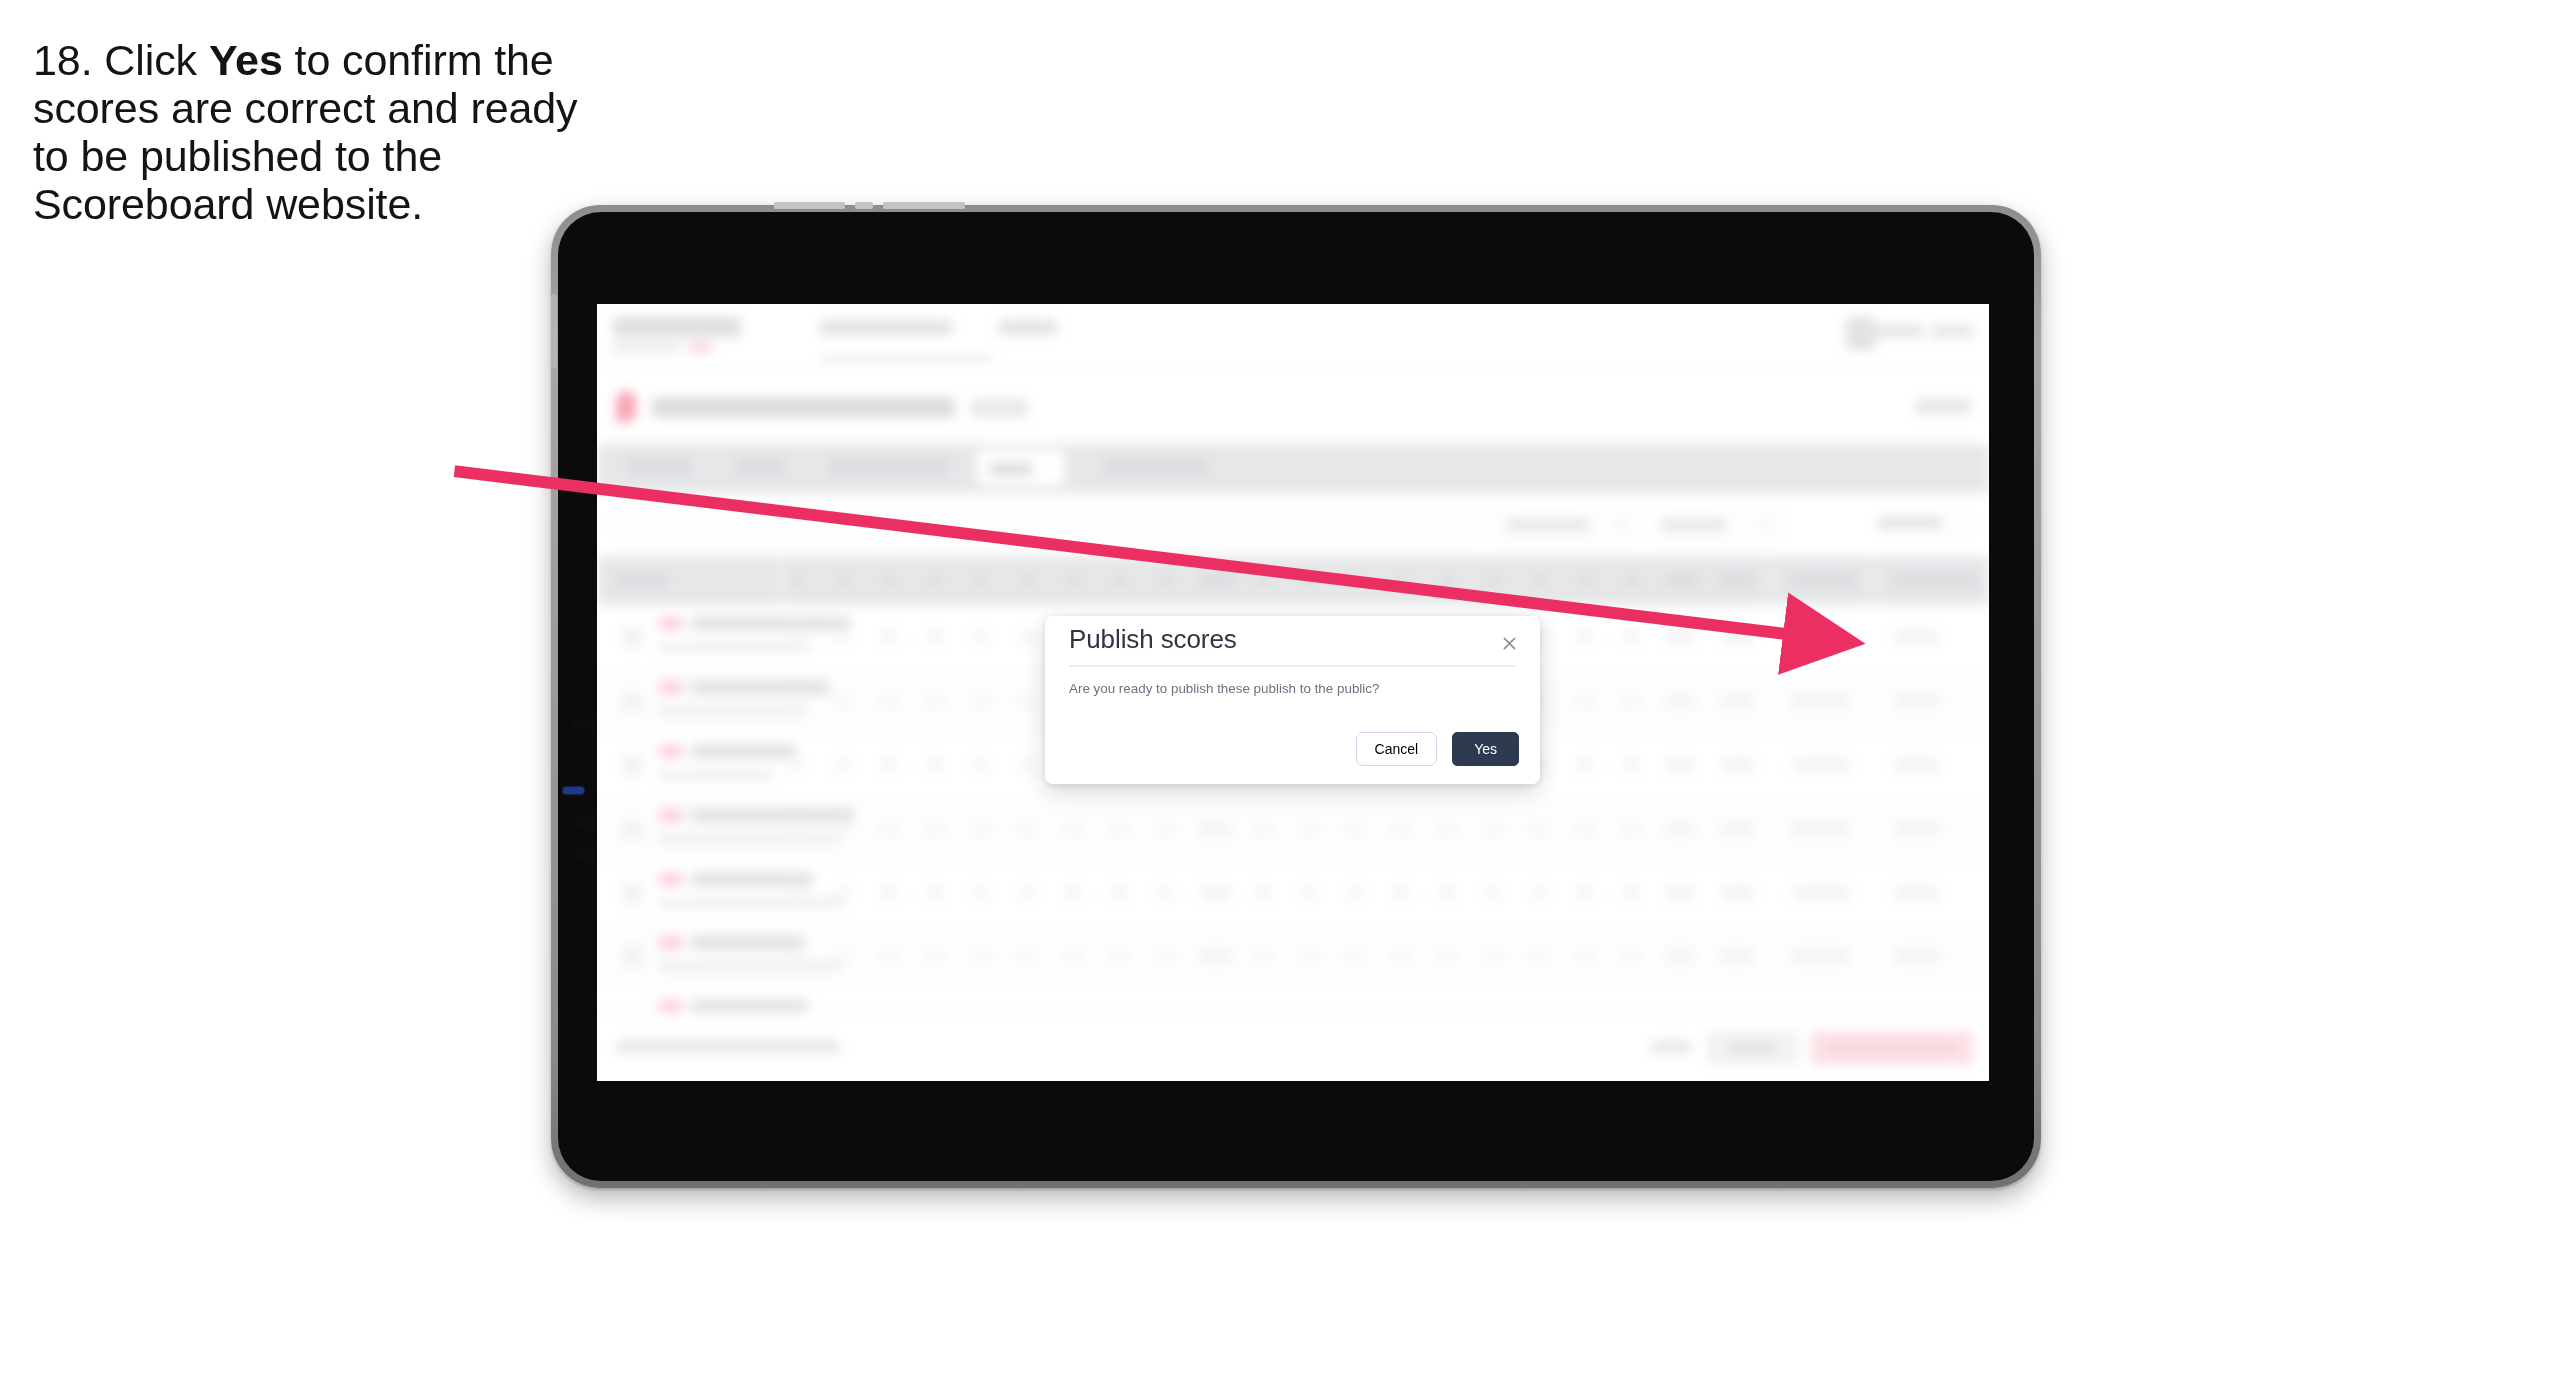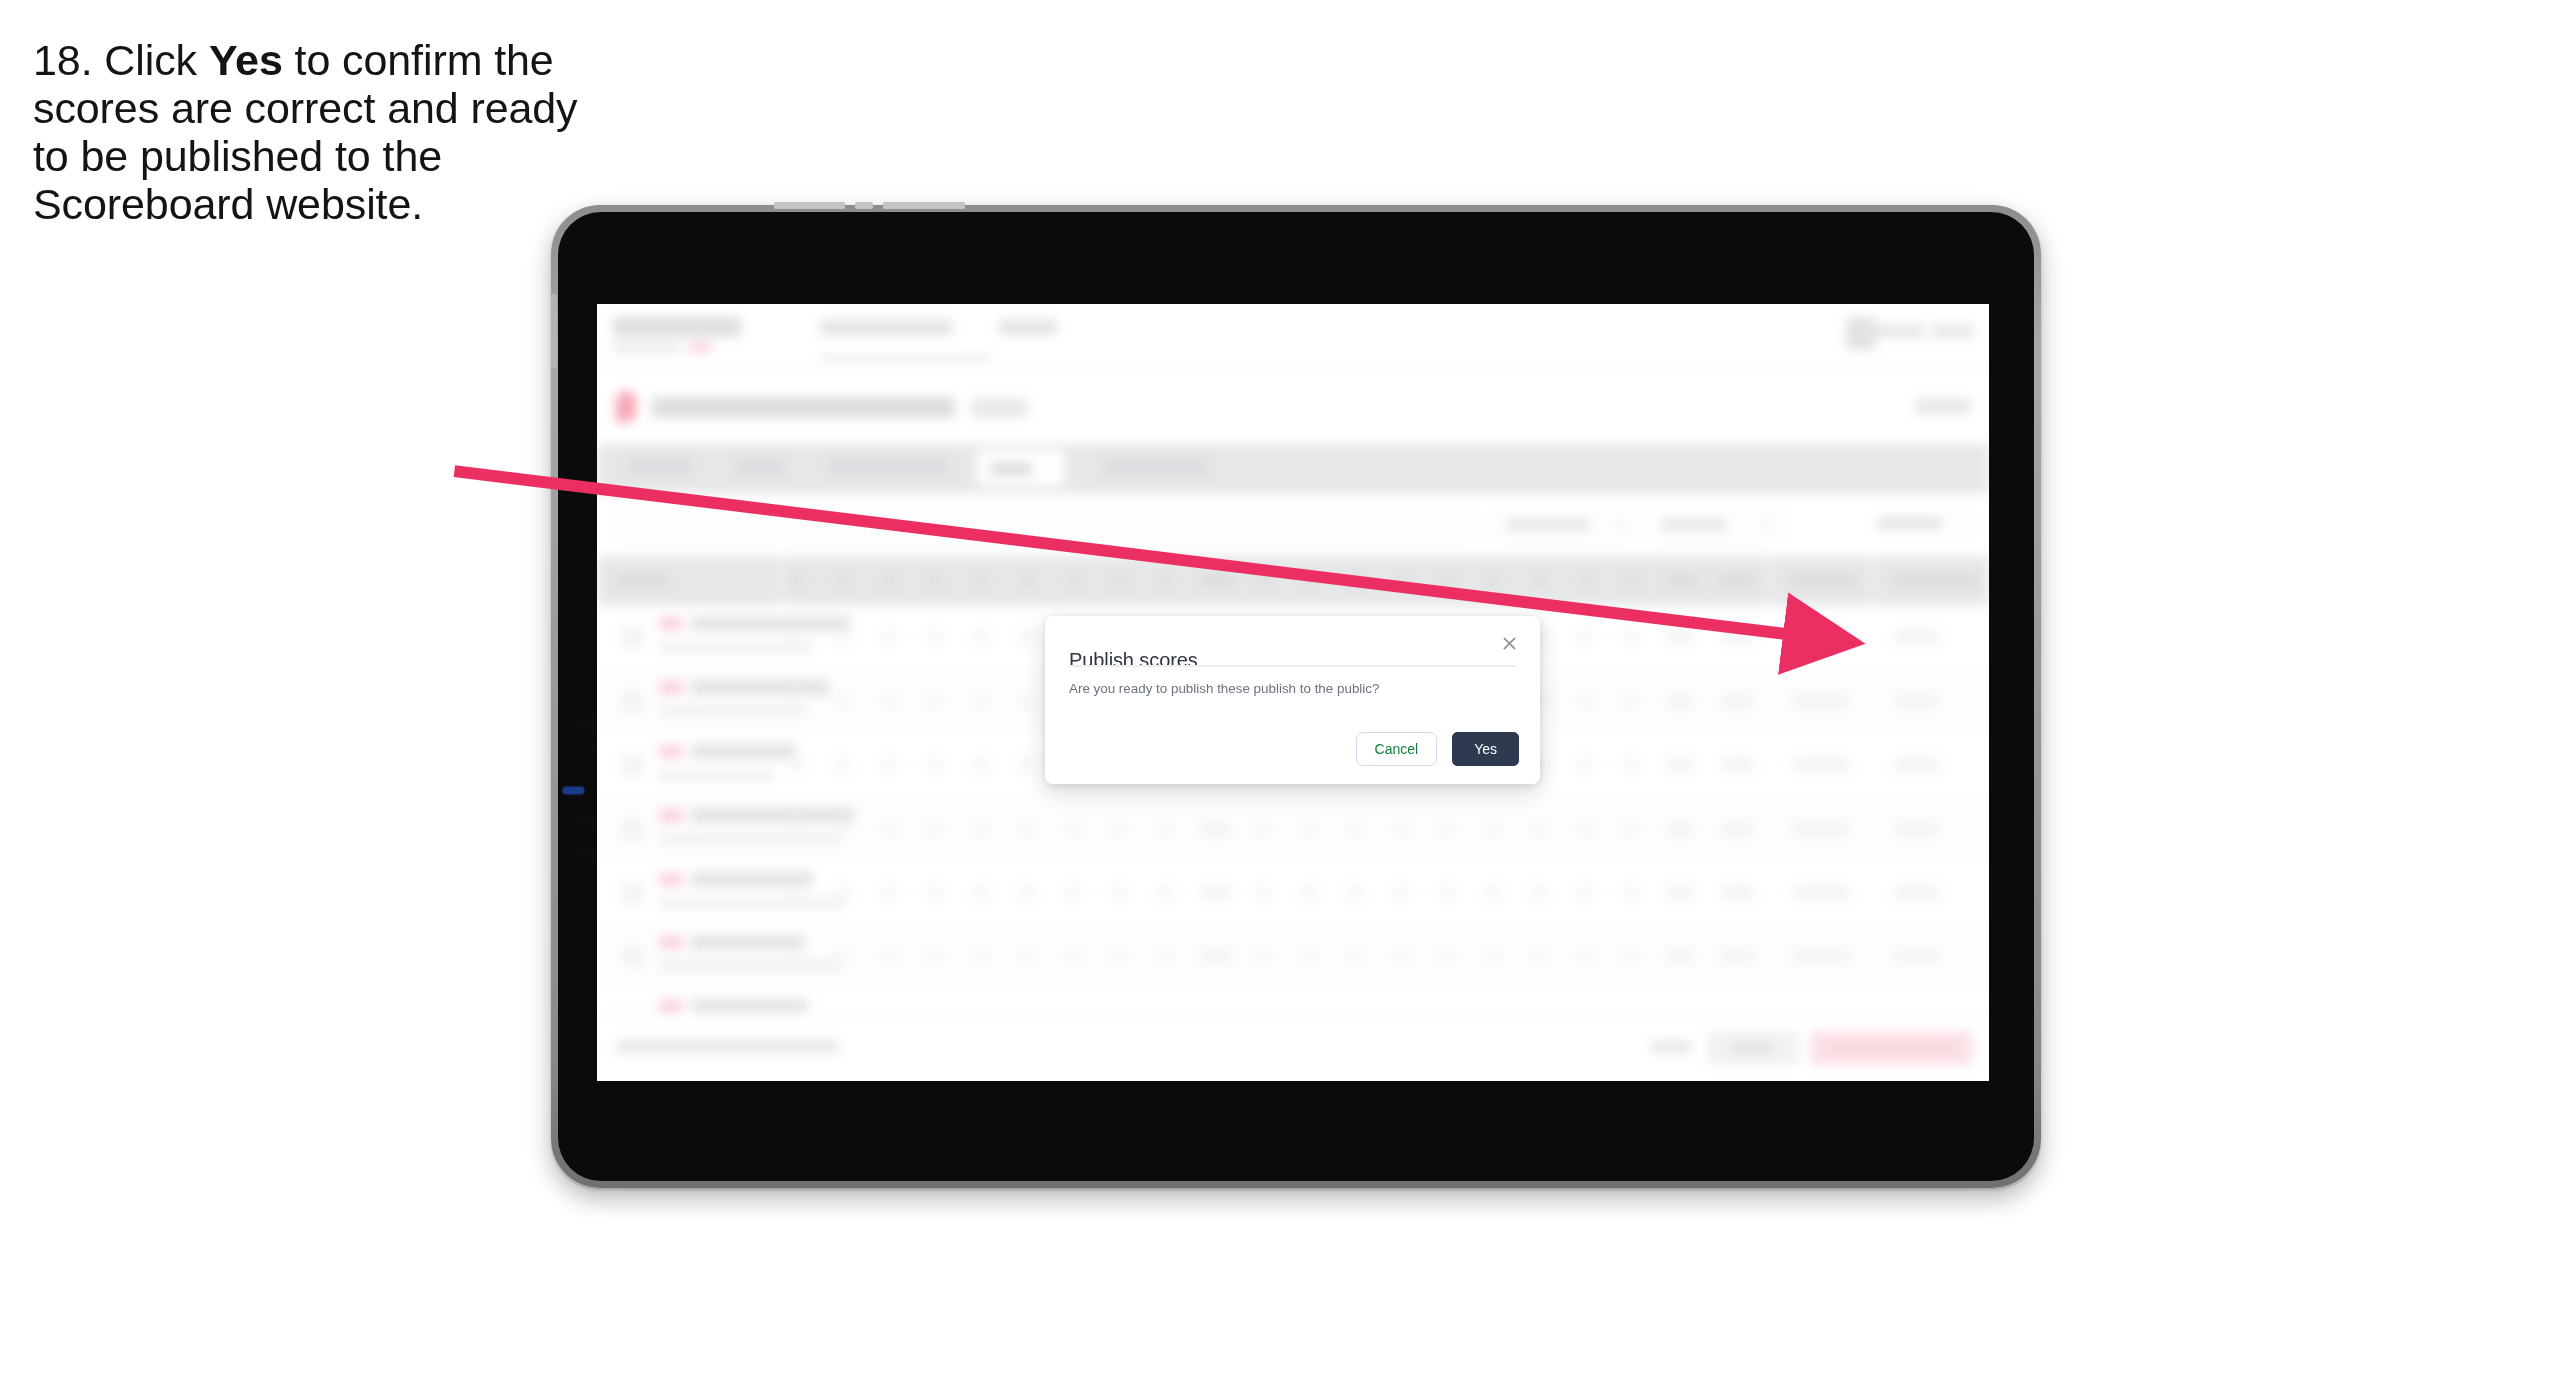--- a/index.html
+++ b/index.html
@@ -111,29 +111,29 @@
   #foot-btn-pink i{position:absolute;left:16.3px;top:12px;width:131px;height:10.4px;background:#f2b4c2;border-radius:2.2px;display:block;}
 
   
   #overlay{position:absolute;inset:0;background:rgba(255,255,255,0.42);}
   #dialog{
     position:absolute;left:1045px;top:616px;width:495px;height:168px;
     background:#ffffff;border-radius:7.4px;
     box-shadow:0 7.4px 22px rgba(20,26,40,.16), 0 1.5px 6px rgba(20,26,40,.10);
     font-family:"Liberation Sans","DejaVu Sans",sans-serif;
   }
-  #dlg-title{position:absolute;left:24px;top:33px;font-size:20px;color:#2e3440;letter-spacing:-0.1px;}
+  #dlg-title{position:absolute;left:24px;top:8px;font-size:26px;color:#2e3440;letter-spacing:-0.1px;}
   #dlg-close{position:absolute;right:18px;top:15px;width:25px;height:25px;cursor:pointer;}
   #dlg-close svg{display:block;}
   #dlg-rule{position:absolute;left:24px;right:24px;top:49px;height:1.5px;background:#eceef1;}
   #dlg-msg{position:absolute;left:24px;top:65px;font-size:13.4px;color:#6b7280;}
   #dlg-actions{position:absolute;right:21px;bottom:18px;display:flex;gap:15px;align-items:center;}
   #btn-cancel{
     background:#ffffff;border:1.5px solid #cdd9ec;border-radius:7px;
-    color:#15803d;font-size:14px;padding:8.2px 18px;cursor:pointer;
+    color:#000000;font-size:14px;padding:8.2px 18px;cursor:pointer;
     font-family:"Liberation Sans","DejaVu Sans",sans-serif;
   }
   #btn-yes{
     background:#2d3a50;border:1.5px solid #2d3a50;border-radius:5.2px;
     color:#ffffff;font-size:14px;padding:8.2px 21px;cursor:pointer;
     font-family:"Liberation Sans","DejaVu Sans",sans-serif;
   }
 
   
   #arrow{position:absolute;left:0;top:0;width:2576px;height:1386px;pointer-events:none;}

